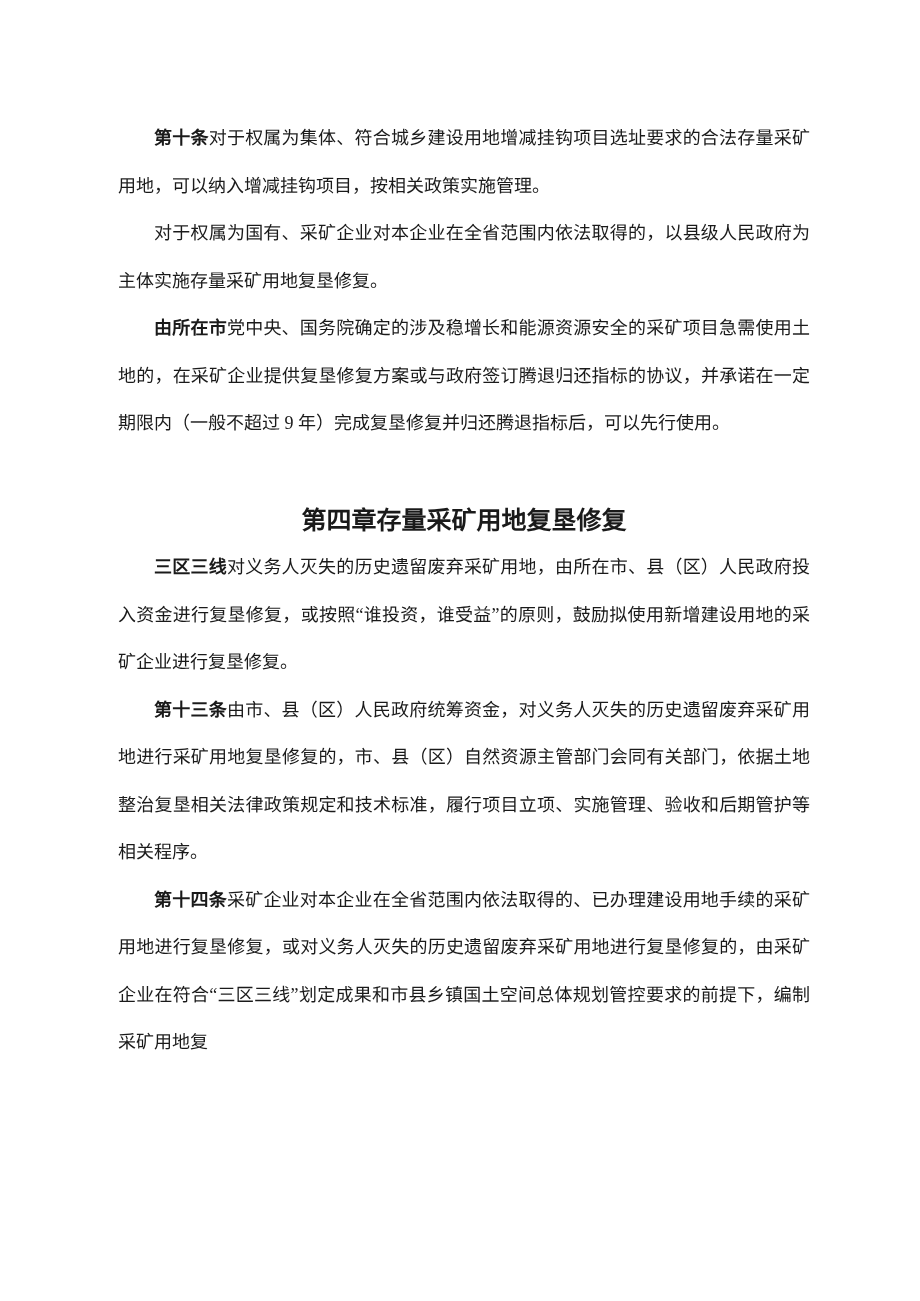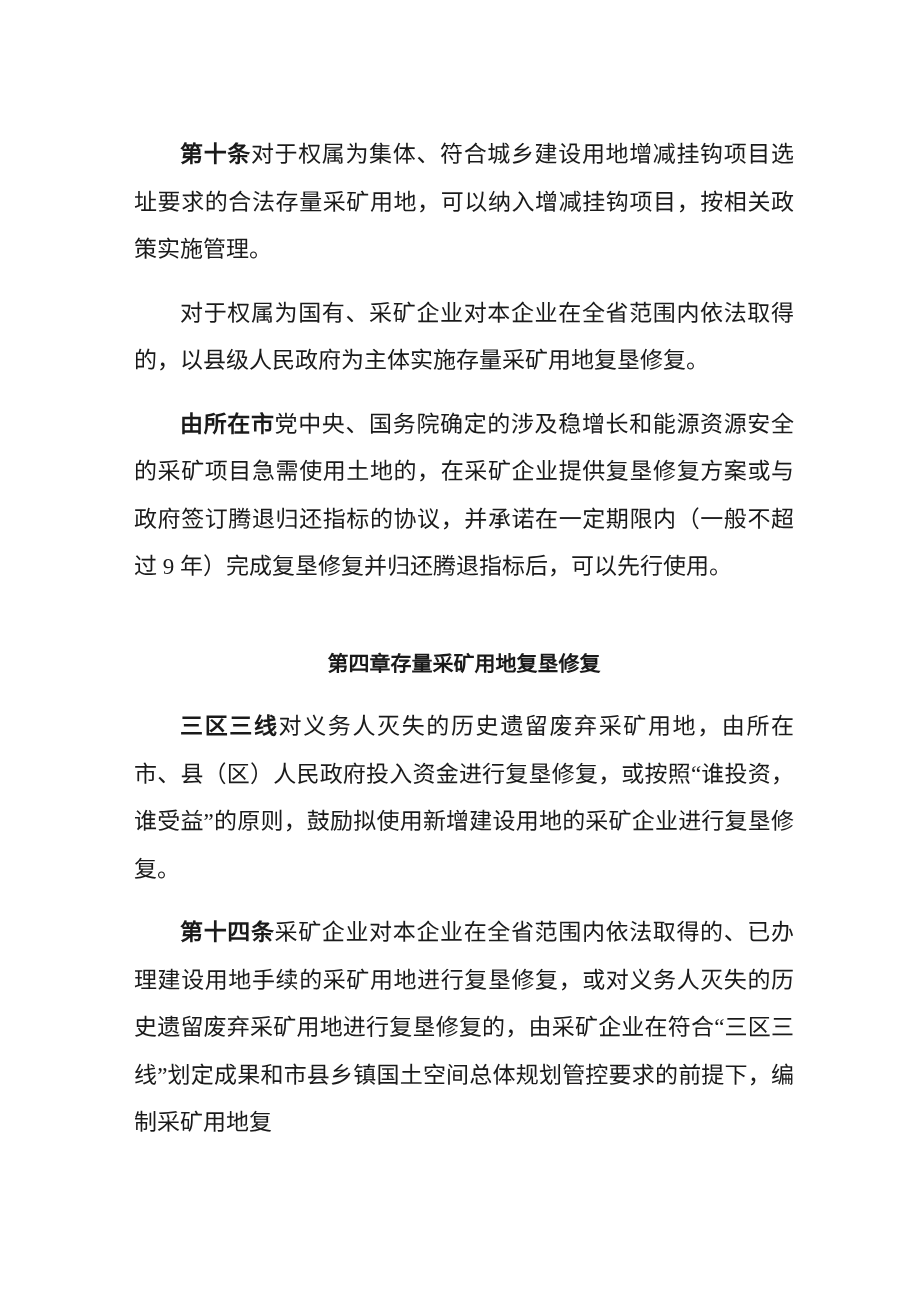--- a/index.html
+++ b/index.html
@@ -12,48 +12,49 @@
     width: 920px;
     height: 1301px;
     box-sizing: border-box;
     background: #ffffff;
     overflow: hidden;
     padding: 115px 110px 0 118px;
     color: #1a1a1a;
     font-family: "Liberation Serif", "DejaVu Serif", serif;
   }
   .para {
-    margin: 16px;
-    font-size: 23px;
+    margin: 0;
+    font-size: 18px;
     line-height: 47.5px;
     text-align: justify;
     text-justify: inter-ideograph;
     text-indent: 2em;
     word-break: normal;
     overflow-wrap: break-word;
   }
   .lead {
     font-weight: 700;
     font-family: "Liberation Sans", "DejaVu Sans", sans-serif;
   }
   .heading {
     margin: 49px 0 0 0;
-    font-size: 21px;
+    font-size: 25px;
     line-height: 47.5px;
     text-align: center;
     text-indent: 0;
     font-weight: 700;
     font-family: "Liberation Sans", "DejaVu Sans", sans-serif;
   }
 </style>
 </head>
 <body>
 
 <div class="page">
   <div id="doc-body">
       <p class="para"><b class="lead">第十条</b><span>对于权属为集体、符合城乡建设用地增减挂钩项目选址要求的合法存量采矿用地，可以纳入增减挂钩项目，按相关政策实施管理。</span></p>
       <p class="para"><span>对于权属为国有、采矿企业对本企业在全省范围内依法取得的，以县级人民政府为主体实施存量采矿用地复垦修复。</span></p>
       <p class="para"><b class="lead">由所在市</b><span>党中央、国务院确定的涉及稳增长和能源资源安全的采矿项目急需使用土地的，在采矿企业提供复垦修复方案或与政府签订腾退归还指标的协议，并承诺在一定期限内（一般不超过 9 年）完成复垦修复并归还腾退指标后，可以先行使用。</span></p>
       <p class="heading">第四章存量采矿用地复垦修复</p>
       <p class="para"><b class="lead">三区三线</b><span>对义务人灭失的历史遗留废弃采矿用地，由所在市、县（区）人民政府投入资金进行复垦修复，或按照“谁投资，谁受益”的原则，鼓励拟使用新增建设用地的采矿企业进行复垦修复。</span></p>
+      <p class="para"><b class="lead">第十三条</b><span>由市、县（区）人民政府统筹资金，对义务人灭失的历史遗留废弃采矿用地进行采矿用地复垦修复的，市、县（区）自然资源主管部门会同有关部门，依据土地整治复垦相关法律政策规定和技术标准，履行项目立项、实施管理、验收和后期管护等相关程序。</span></p>
       <p class="para"><b class="lead">第十四条</b><span>采矿企业对本企业在全省范围内依法取得的、已办理建设用地手续的采矿用地进行复垦修复，或对义务人灭失的历史遗留废弃采矿用地进行复垦修复的，由采矿企业在符合“三区三线”划定成果和市县乡镇国土空间总体规划管控要求的前提下，编制采矿用地复</span></p>
     </div>
 </div>
 
 </body></html>

